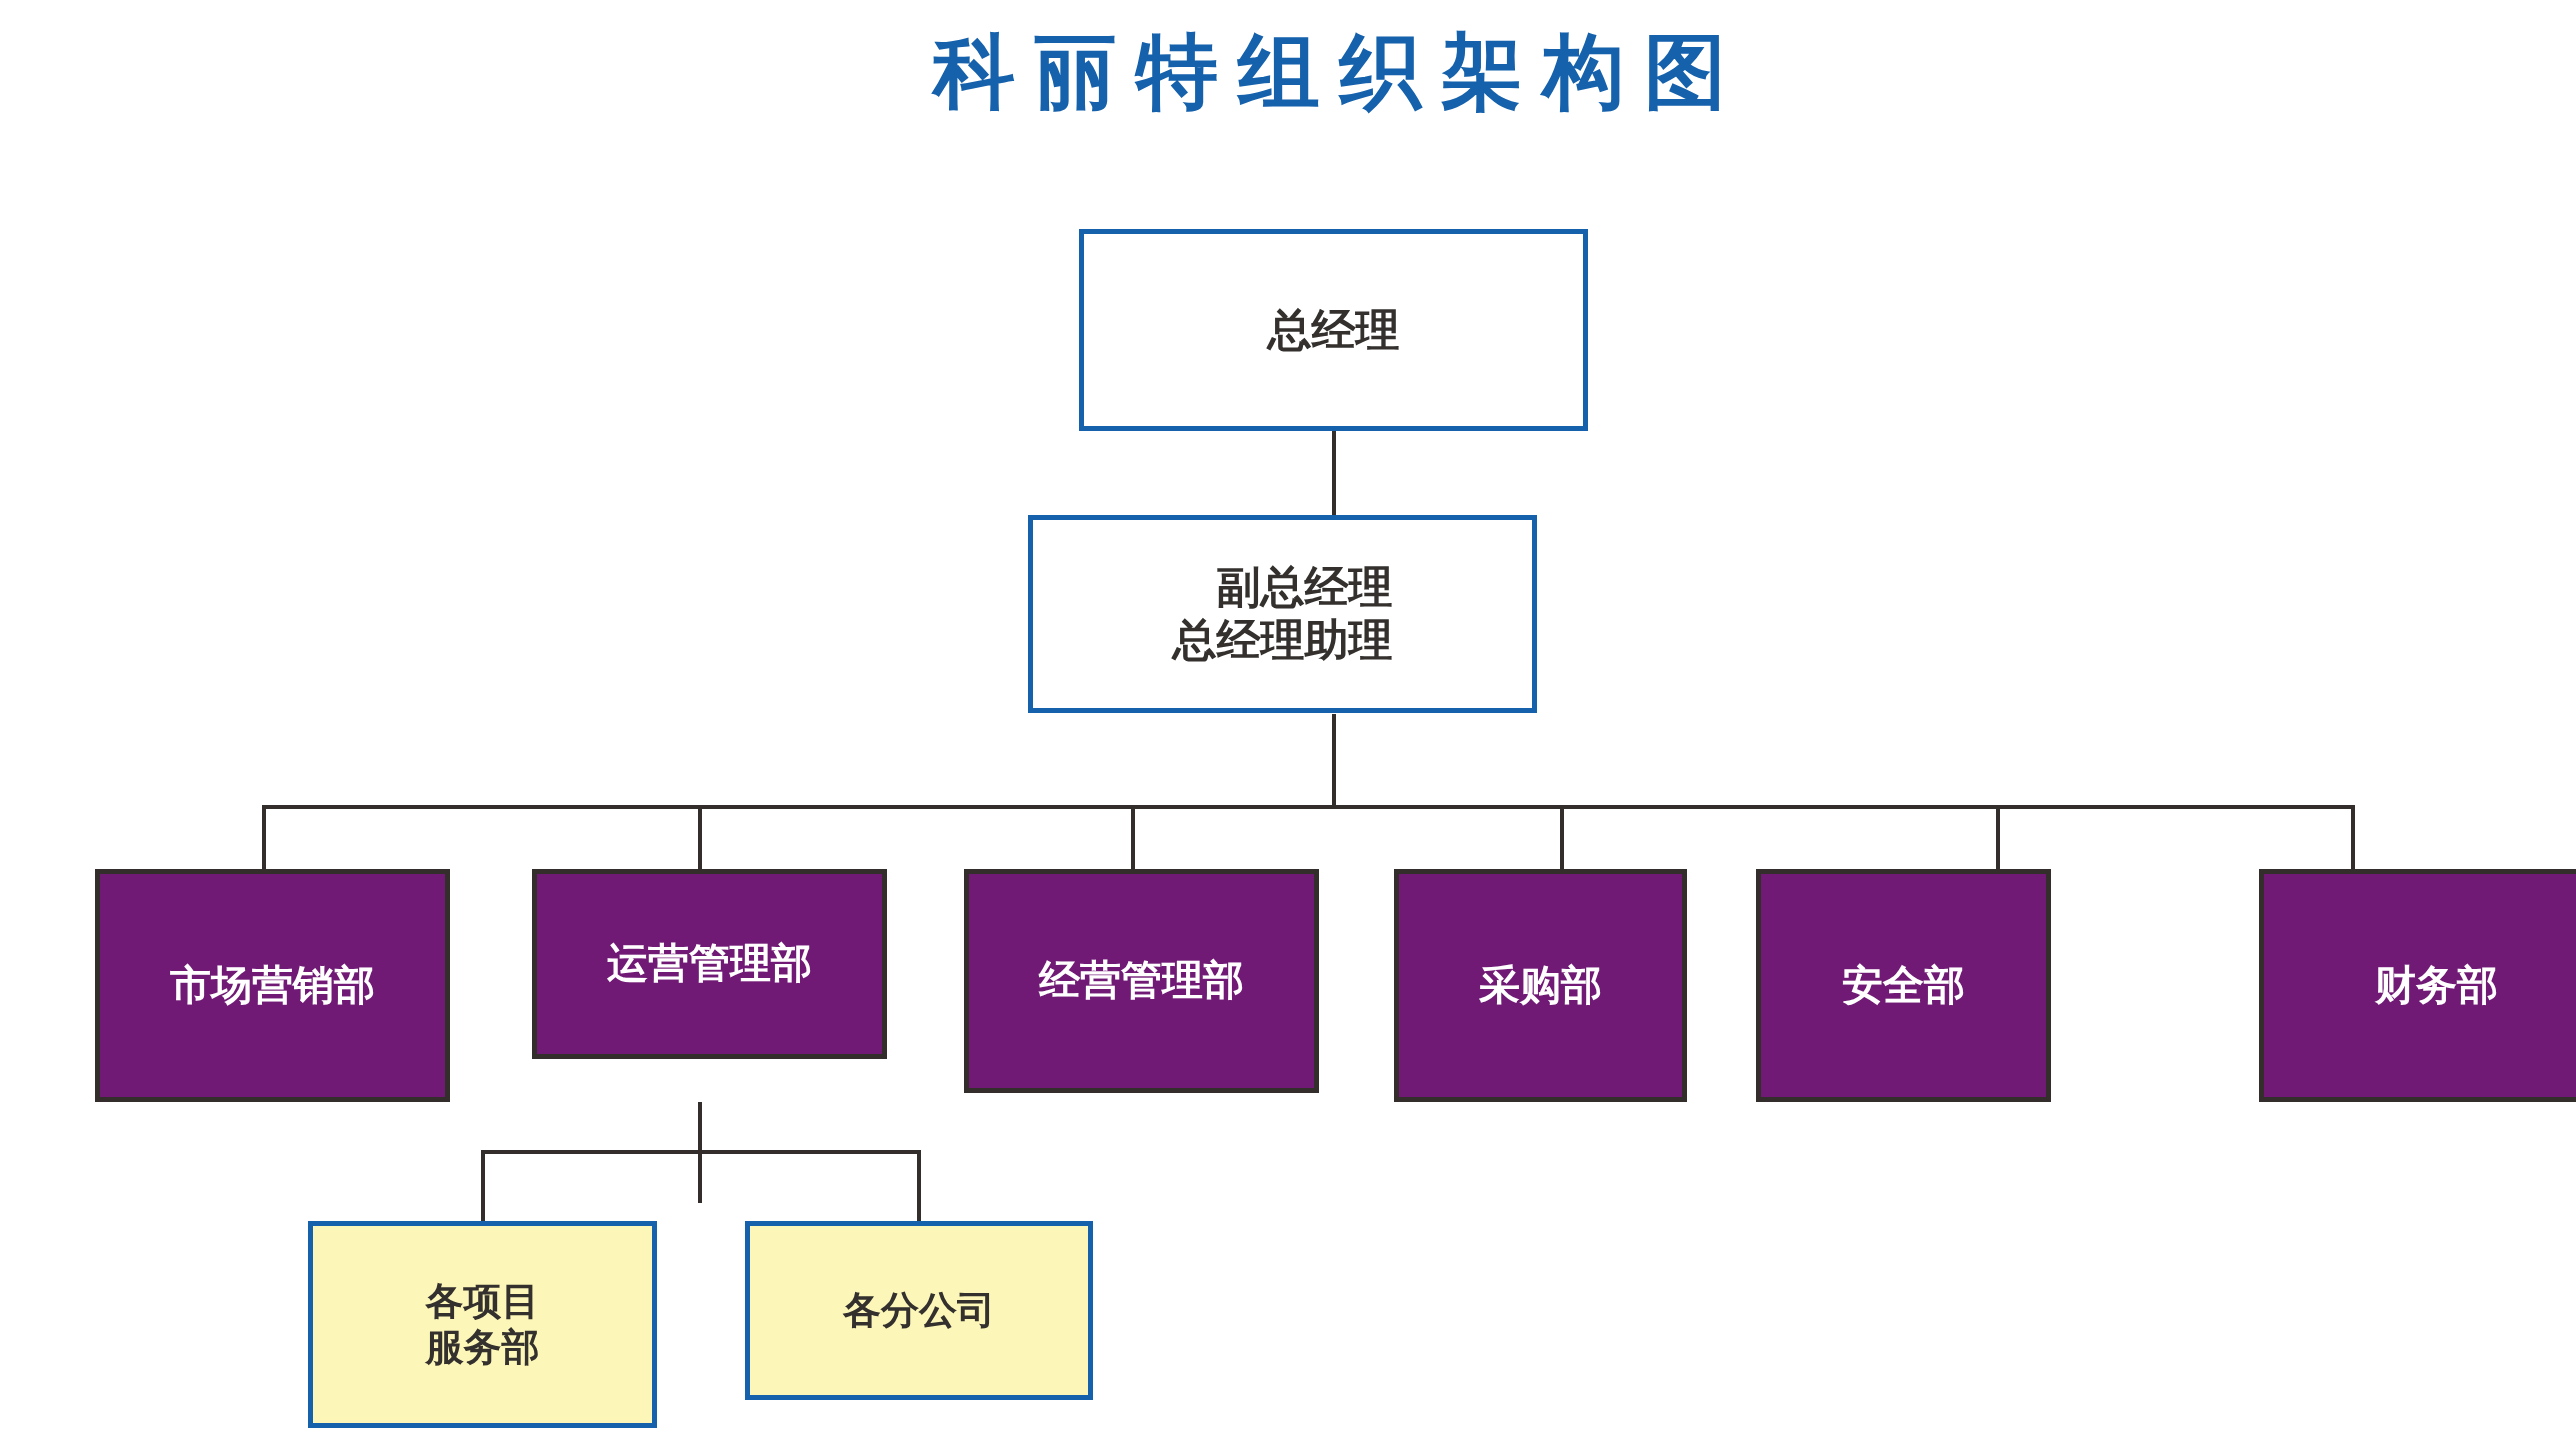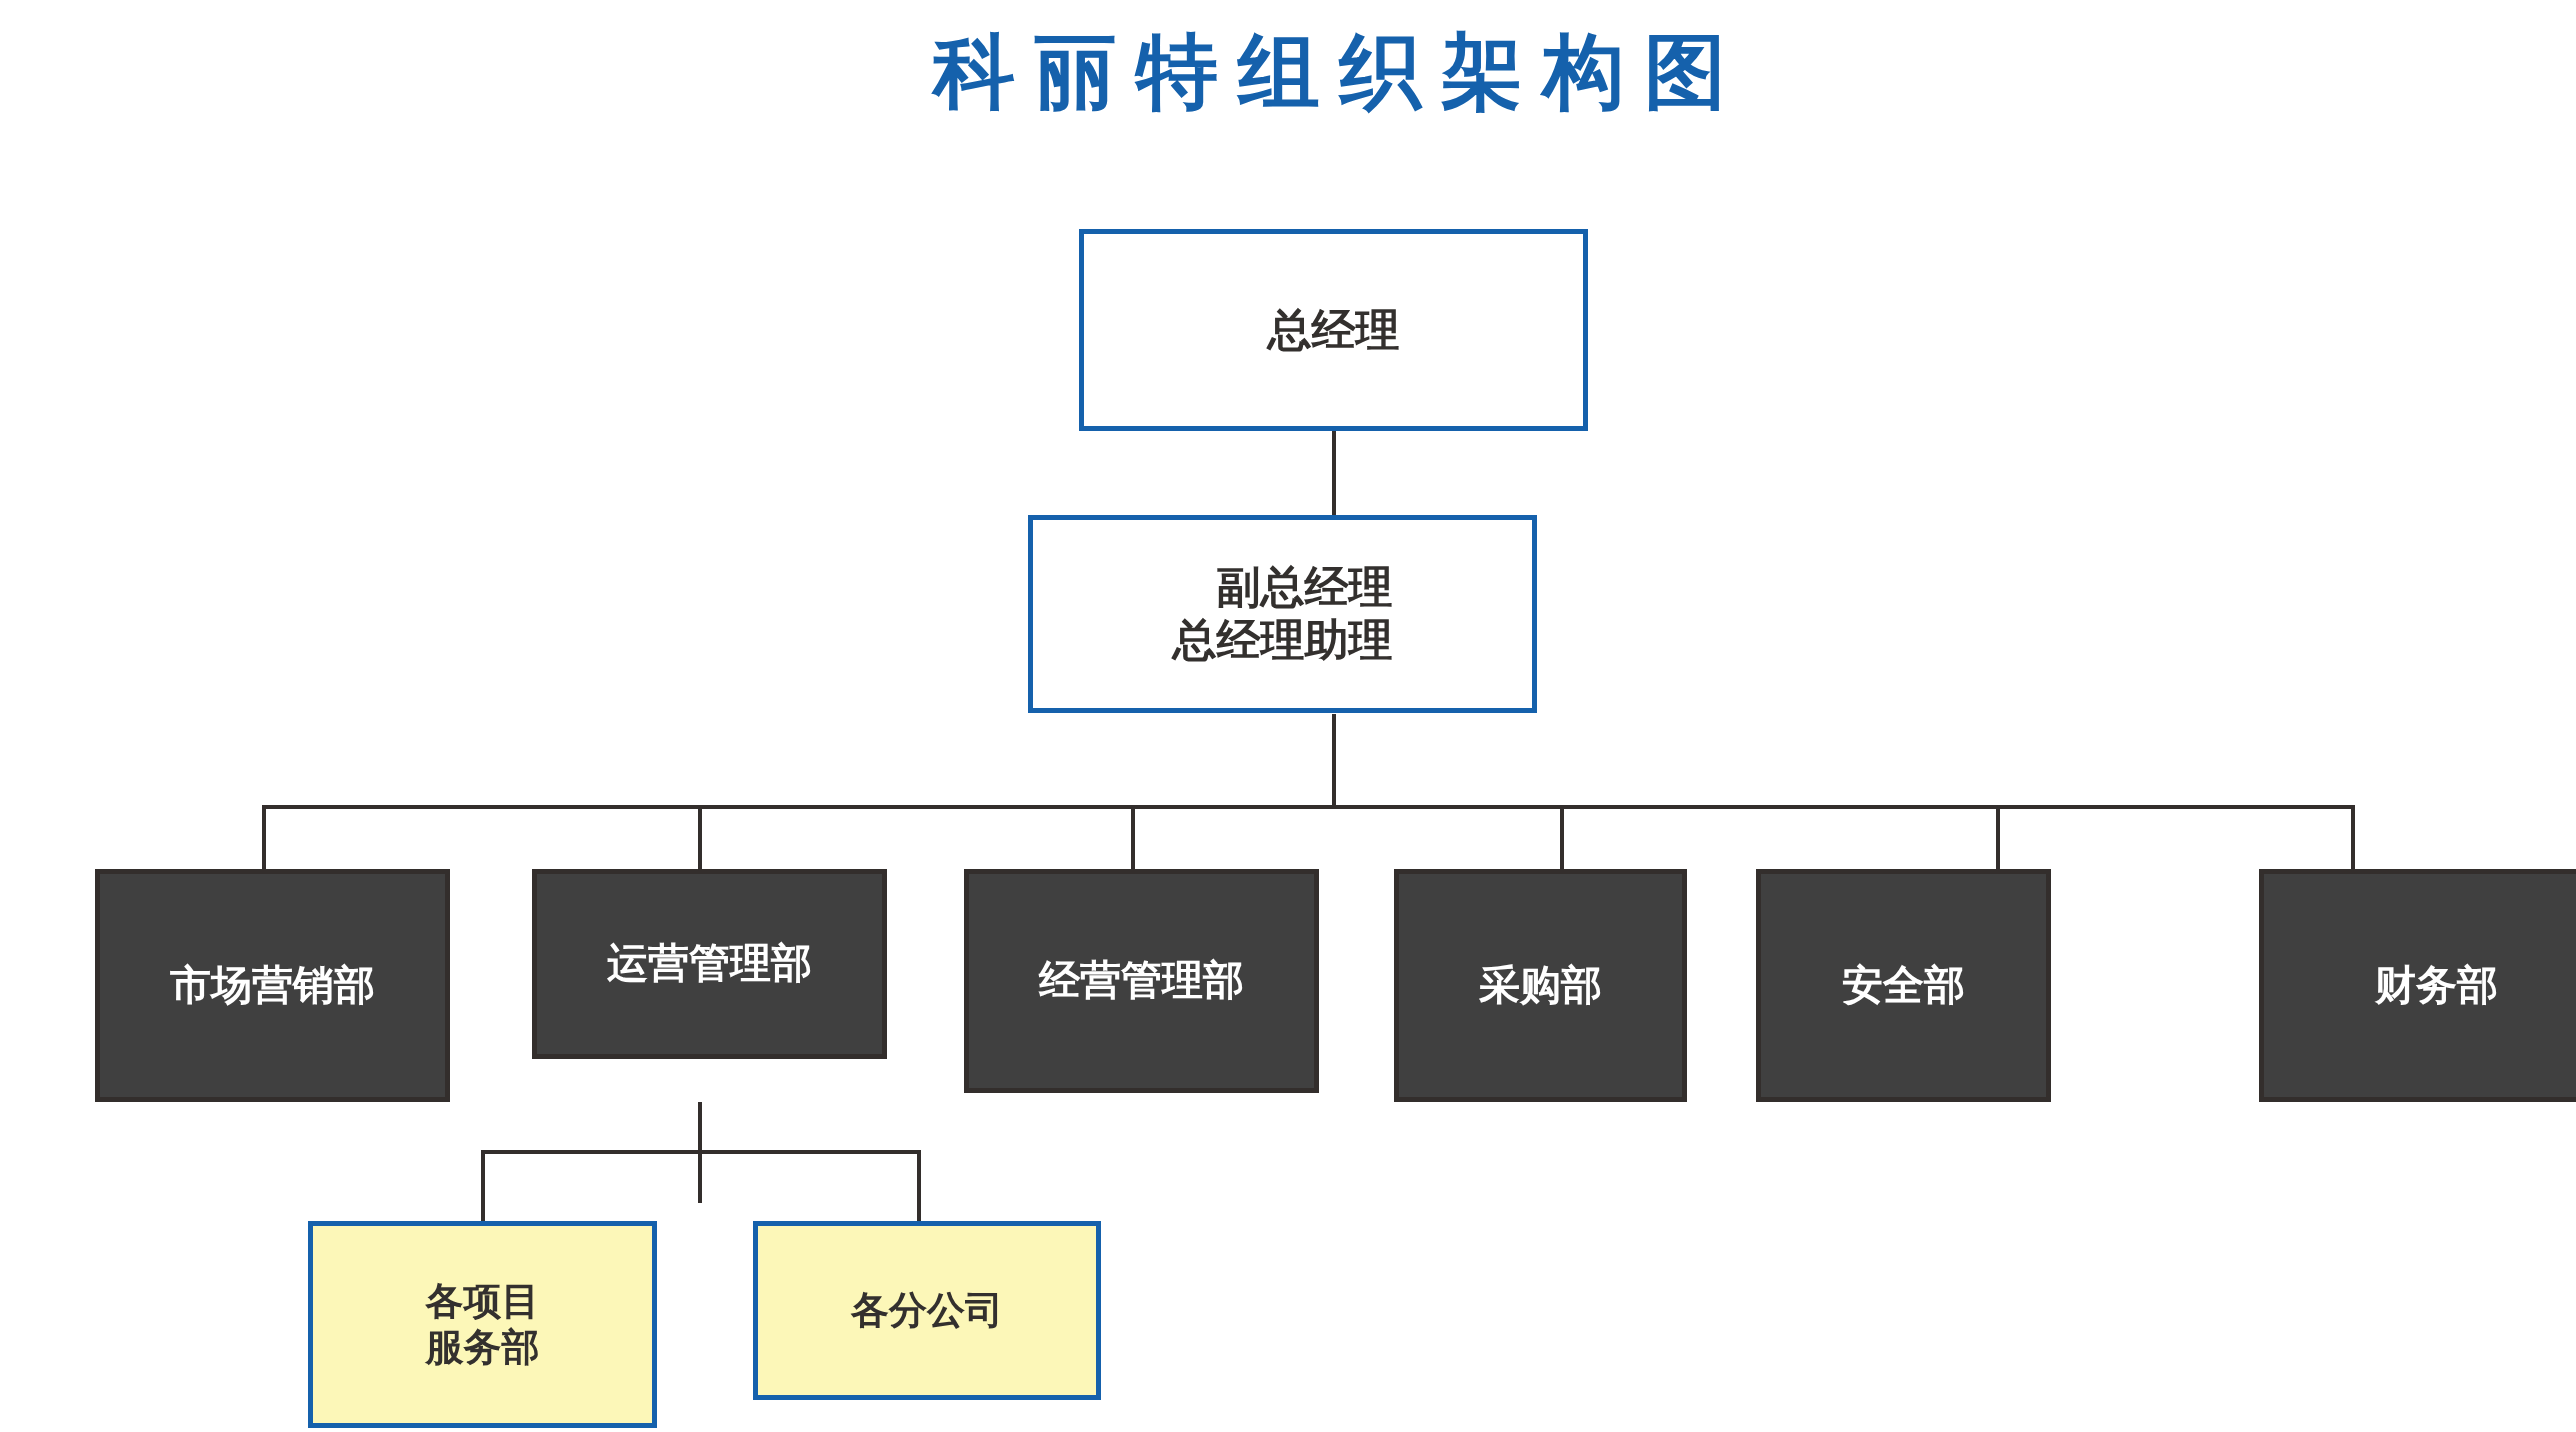--- a/index.html
+++ b/index.html
@@ -49,21 +49,21 @@
 
   .node-exec {
     border: 5.2px solid #1561AC;
     background: #ffffff;
     color: #33302E;
     font-size: 44px;
   }
 
   .node-dept {
     border: 5.2px solid #332E2C;
-    background: #404040;
+    background: #701a75;
     color: #ffffff;
     font-size: 41px;
   }
 
   .node-sub {
     border: 5.2px solid #1561AC;
     background: #FCF7B8;
     color: #33302E;
     font-size: 38px;
   }
@@ -120,16 +120,16 @@
   <div class="vline" style="left:698px; top:1102px; height:101px;"></div>
 
   <div class="hline" style="left:481px; top:1150px; width:439px;"></div>
 
   <div class="vline" style="left:481px;  top:1150px; height:71px;"></div>
   <div class="vline" style="left:917px; top:1150px; height:71px;"></div>
 
   <div class="node node-sub" style="left:308px; top:1221px; width:349px; height:207px;">各项目
 服务部</div>
 
-  <div class="node node-sub" style="left:745px; top:1221px; width:348px; height:179px;margin-left:8px;">各分公司</div>
+  <div class="node node-sub" style="left:745px; top:1221px; width:348px; height:179px;">各分公司</div>
 
 </div>
 
 
 </body></html>

